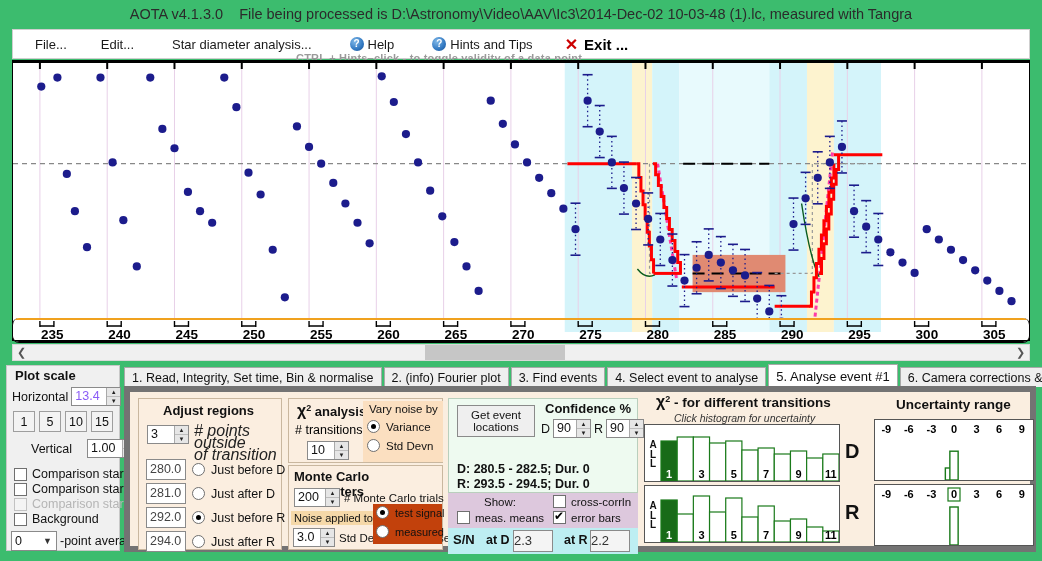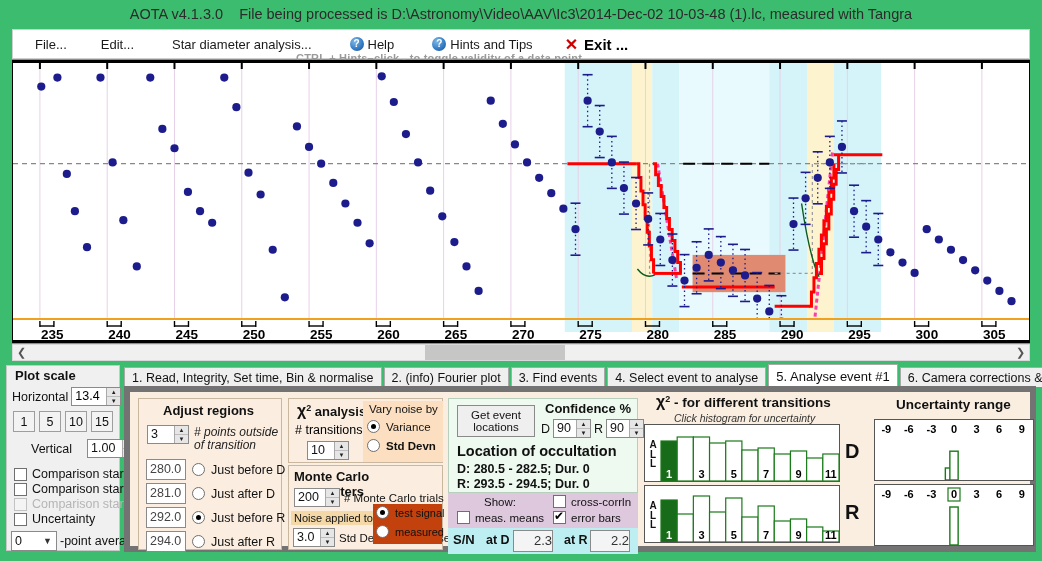--- a/index.html
+++ b/index.html
@@ -74,20 +74,21 @@
     overflow: hidden;
   }
   .plotsvg { display: block; }
 
   
   .axiswrap {
     position: absolute; left: 12px; top: 318px; width: 1018px; height: 25px;
     background: #ffffff; border-left: 1px solid #000; border-right: 1px solid #000;
     border-bottom: 1px solid #000;
     overflow: hidden;
+    border-radius: 7px;
   }
 
   
   .hscroll {
     position: absolute; left: 12px; top: 344px; width: 1018px; height: 17px;
     background: #f0f0f0; border: 1px solid #d8d8d8;
     display: flex; align-items: center;
   }
   .sb-arrow {
     width: 17px; height: 15px; display: flex; align-items: center; justify-content: center;
@@ -112,21 +113,21 @@
   .grp-title {
     position: absolute; left: 8px; top: 2px; font-size: 13px; font-weight: bold; color: #111;
   }
   .lbl { font-size: 12.5px; color: #111; }
   .spin {
     display: inline-flex; align-items: stretch; height: 19px;
     border: 1px solid #8a8a8a; background: #fff;
   }
   .spin .sv {
     width: 34px; text-align: left; padding-left: 3px;
-    font-size: 12.5px; line-height: 17px; color: #000000; background:#fff;
+    font-size: 12.5px; line-height: 17px; color: #8b5cf6; background:#fff;
   }
   .spin .sv.dark { color: #111; }
   .spin .sbtns {
     width: 14px; display: flex; flex-direction: column;
     border-left: 1px solid #a9a9a9; background: #e6e6e6;
   }
   .spin .sbtns div {
     flex: 1; display: flex; align-items: center; justify-content: center;
     font-size: 6px; color: #222; line-height: 1;
   }
@@ -184,35 +185,35 @@
   }
   .radio.on::after {
     content: ""; position: absolute; left: 3px; top: 3px; width: 5px; height: 5px;
     border-radius: 50%; background: #000;
   }
   .rrow { display: flex; align-items: center; gap: 6px; }
   .numbox {
     width: 40px; height: 21px; border: 1px solid #8a8a8a; background: #fff;
     font-size: 12.5px; color: #444; padding-left: 3px; line-height: 19px;
   }
-  .ital { font-style: italic; font-size: 12px; color: #222; }
+  .ital { font-style: italic; font-size: 16px; color: #222; }
 
   .greenpanel {
     position: absolute; background: #eefaf0; border: 1px solid #b9cfbd;
   }
   .getbtn {
     width: 78px; height: 32px; border: 1px solid #8a8a8a; background: #efefef;
     font-size: 11.5px; color: #111; display: flex; align-items: center;
     justify-content: center; text-align: center; line-height: 12px; cursor: default;
   }
   .purplepanel { position: absolute; background: #ddc8dd; }
   .cyanpanel { position: absolute; background: #bdeef2; }
   .snbox {
     width: 40px; height: 22px; border: 1px solid #8a8a8a; background: #f4f4f4;
-    font-size: 13px; color: #333; text-align: right; line-height: 20px;
+    font-size: 13px; color: #333; text-align: left; line-height: 20px;
   }
   .histbox { position: absolute; background: #fff; border: 1px solid #555; }
   .dr-label { position: absolute; font-size: 20px; font-weight: bold; color: #111; }
   .all-label {
     position: absolute; font-size: 10px; font-weight: bold; color: #111;
     line-height: 9.5px; text-align: center;
   }
 </style>
 </head>
 <body>
@@ -589,21 +590,21 @@
         <div class="cbrow">
           <span class="cbox"></span>
           <span class="cbtxt">Comparison star 2</span>
         </div>
         <div class="cbrow">
           <span class="cbox dis"></span>
           <span class="cbtxt dis">Comparison star 3</span>
         </div>
         <div class="cbrow">
           <span class="cbox"></span>
-          <span class="cbtxt">Uncertainty</span>
+          <span class="cbtxt">Background</span>
         </div>
       </div>
 
       <div style="position:absolute; left:4px; top:165px; display:flex; align-items:center; gap:3px;">
         <span class="combo">
           <span>0</span>
           <span class="caret">▼</span>
         </span>
         <span class="cbtxt">-point average</span>
       </div>
@@ -676,21 +677,21 @@
           </span>
         </div>
         <div style="position:absolute; left:74px; top:2px; width:80px; height:61px; background:#fbdfc0;">
           <div style="position:absolute; left:6px; top:2px; font-size:11.5px; color:#111;">Vary noise by</div>
           <div class="rrow" style="position:absolute; left:4px; top:19px;">
             <span class="radio on"></span>
             <span class="cbtxt" style="font-size:11.5px;">Variance</span>
           </div>
           <div class="rrow" style="position:absolute; left:4px; top:38px;">
             <span class="radio"></span>
-            <span class="cbtxt" style="font-size:11.5px;font-weight:bold;">Std Devn</span>
+            <span class="cbtxt" style="font-size:11.5px;">Std Devn</span>
           </div>
         </div>
       </div>
 
       <div class="fieldset" style="left:158px; top:73px; width:155px; height:85px;">
         <div class="fstitle" style="position:absolute; left:5px; top:3px;">Monte Carlo parameters</div>
         <div style="position:absolute; left:5px; top:22px; display:flex; align-items:center; gap:4px;">
           <span class="spin">
             <span class="sv dark" style="width:30px;">200</span>
             <span class="sbtns">
@@ -739,21 +740,20 @@
           </span>
           <span class="cbtxt">R</span>
           <span class="spin">
             <span class="sv dark" style="width:22px;">90</span>
             <span class="sbtns">
               <div>▲</div>
               <div>▼</div>
             </span>
           </span>
         </div>
-        <div style="position:absolute; left:8px; top:44px; font-size:14.5px; font-weight:bold; color:#111;">Location of occultation</div>
         <div style="position:absolute; left:8px; top:63px; font-size:12.5px; font-weight:bold; color:#111;">D: 280.5 - 282.5; Dur. 0</div>
         <div style="position:absolute; left:8px; top:78px; font-size:12.5px; font-weight:bold; color:#111;">R: 293.5 - 294.5; Dur. 0</div>
       </div>
 
       <div class="purplepanel" style="left:318px; top:101px; width:190px; height:35px;">
         <div style="position:absolute; left:36px; top:3px; font-size:11.5px; color:#111;">Show:</div>
         <div class="cbrow" style="position:absolute; left:105px; top:2px;">
           <span class="cbox"></span>
           <span class="cbtxt" style="font-size:11.5px;">cross-corrln</span>
         </div>

